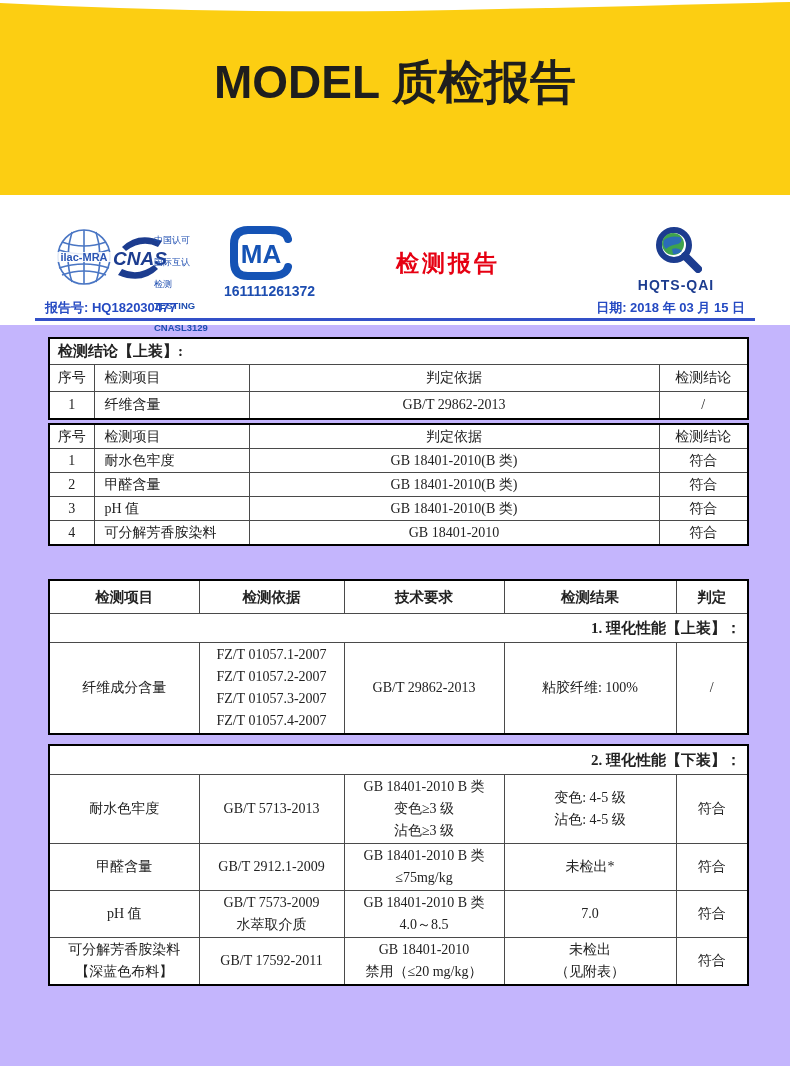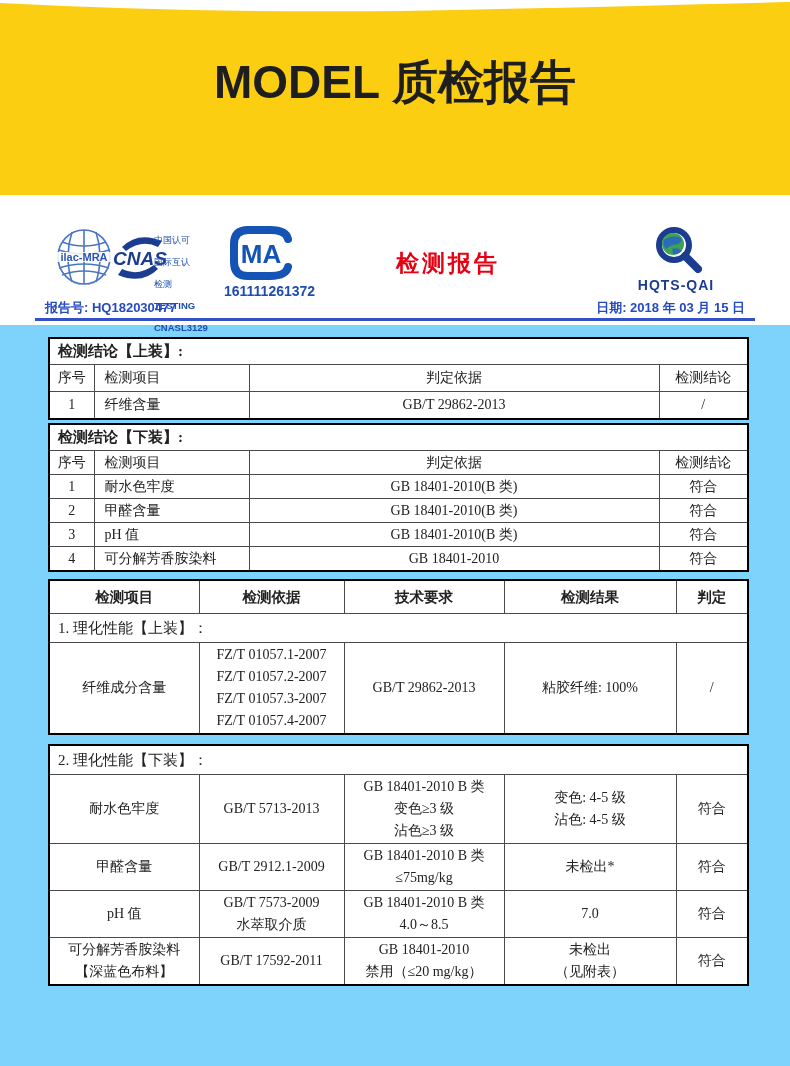--- a/index.html
+++ b/index.html
@@ -1,16 +1,16 @@
 <!DOCTYPE html>
 <html><head>
 <meta charset="utf-8">
 <style>
   html,body{margin:0;padding:0;background:#ffffff;}
-  .page{position:relative;width:790px;height:1066px;background:#7dd3fc;overflow:hidden;
+  .page{position:relative;width:790px;height:1066px;background:#c4b5fd;overflow:hidden;
         font-family:"Liberation Sans",sans-serif;}
 
   
   .banner{position:absolute;left:0;top:0;width:790px;height:195px;background:#FCCE12;}
   .banner-curve{position:absolute;left:0;top:0;width:790px;height:20px;display:block;}
   .banner-title{position:absolute;left:0;top:52px;width:790px;text-align:center;
                 font-size:46px;font-weight:bold;color:#1e1e1e;letter-spacing:0px;}
 
   
   .hdr{position:absolute;left:0;top:195px;width:790px;height:130px;background:#fff;}
@@ -33,21 +33,21 @@
   .blue-rule{position:absolute;left:35px;top:318px;width:720px;height:3px;background:#3350c8;}
 
   
   table{border-collapse:collapse;table-layout:fixed;width:699px;
         font-family:"Liberation Serif","DejaVu Serif",serif;font-size:14px;color:#222;
         position:absolute;left:48px;background:#fff;}
   td{border:1px solid #4a4a4a;padding:1px 6px;text-align:center;vertical-align:middle;
      overflow:hidden;}
   table{border:2px solid #000000;}
   .cap td{font-weight:bold;text-align:left;font-size:15px;padding-left:8px;}
-  .sec td{font-weight:normal;text-align:left;font-size:15px;padding-left:8px;}
+  .sec td{font-weight:bold;text-align:right;font-size:15px;padding-left:8px;}
   .al{text-align:left;padding-left:10px;}
   .note td{text-align:left;padding-left:8px;}
   .lines div{line-height:22px;}
 
   .t-sum1{top:337px;}
   .t-sum2{top:423px;}
   .t-det1{top:579px;}
   .t-det2{top:744px;}
   .t-sum1 td{height:24px;}
   .t-sum2 td{height:21px;}
@@ -157,23 +157,20 @@
     </table>
 
   <table class="t-sum2">
     <colgroup>
         <col style="width:45px">
         <col style="width:155px">
         <col style="width:410px">
         <col style="width:89px">
       </colgroup>
     <tbody>
-        <tr class="cap">
-      <td colspan="4">检测结论【下装】:</td>
-    </tr>
     <tr>
       <td>序号</td>
       <td class="al">检测项目</td>
       <td>判定依据</td>
       <td>检测结论</td>
     </tr>
     <tr>
       <td>1</td>
       <td class="al">耐水色牢度</td>
       <td>GB 18401-2010(B 类)</td>

